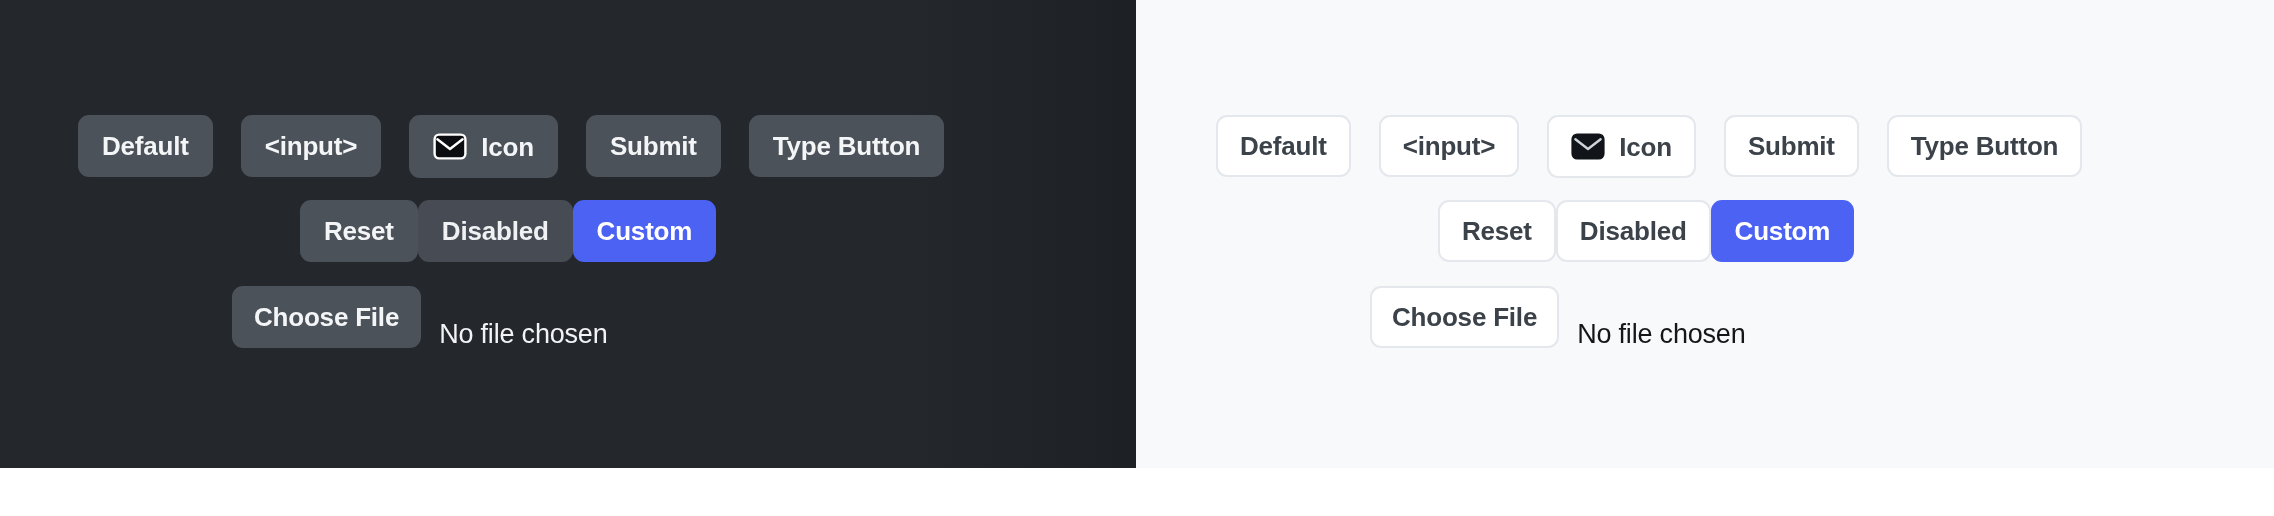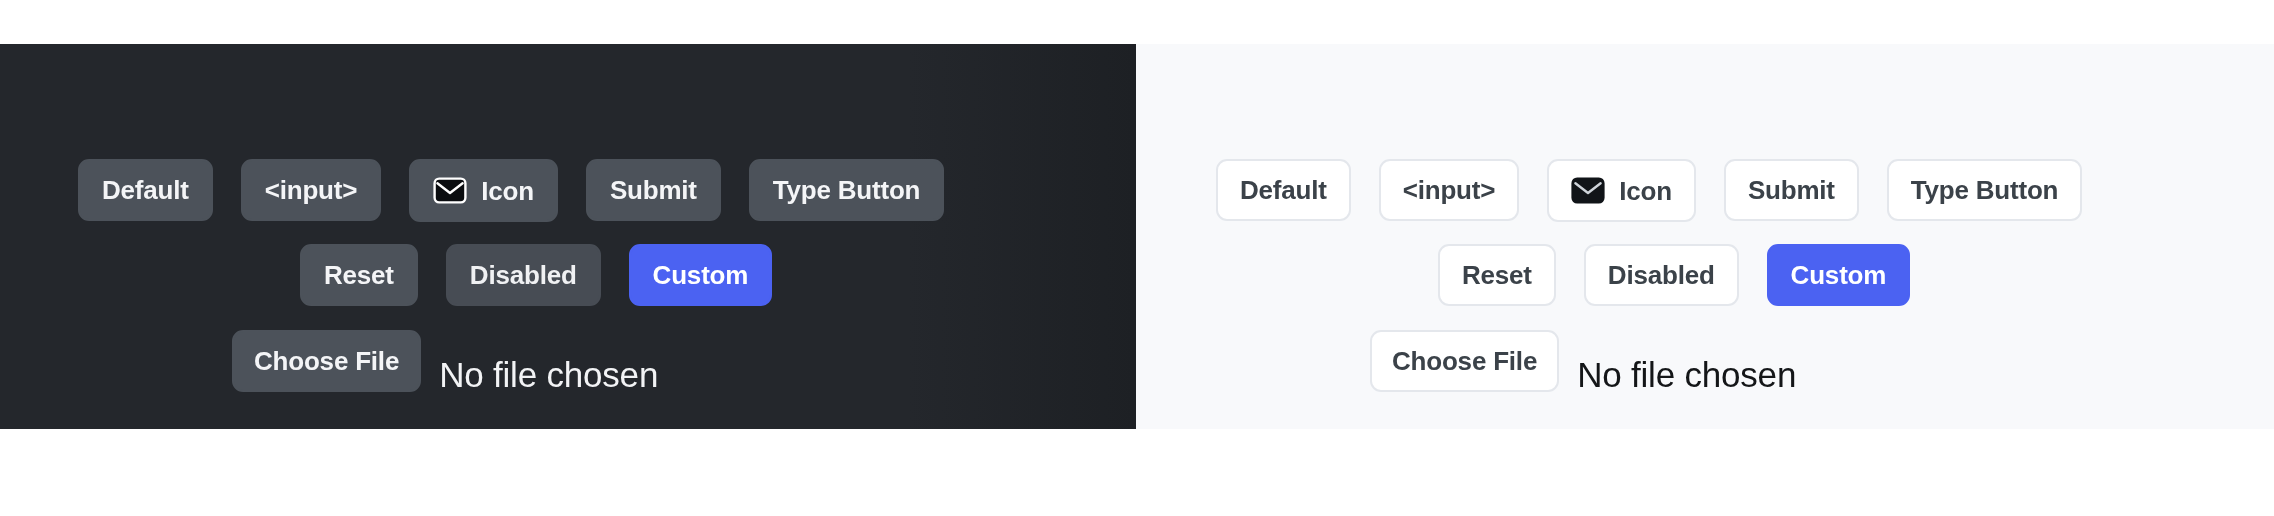--- a/index.html
+++ b/index.html
@@ -4,36 +4,36 @@
 <style>
   * { margin:0; padding:0; box-sizing:border-box; }
   html, body {
     width:2274px; height:516px;
     font-family:"Liberation Sans", sans-serif;
     overflow:hidden;
   }
   body { display:flex; }
 
   
-  .panel { height:385px; position:relative;margin-top:44px; }
+  .panel { height:468px; position:relative; }
   .panel-dark {
     width:1136px;
     background:#22252a;
     background-image:linear-gradient(to right, #24272c 0%, #24272c 80%, #1d2024 100%);
   }
   .panel-light { width:1138px; background:#f8f9fb; }
 
   .rows {
     position:absolute; left:0; top:0; right:0; bottom:0;
     display:flex; flex-direction:column;
     padding-top:115px;
   }
   .row { display:flex; align-items:flex-start; }
   .row-1 { padding-left:78px; gap:28px; }
-  .row-2 { padding-left:300px; gap:28px; margin-top:22px; }
+  .row-2 { padding-left:300px; margin-top:22px; }
   .row-3 { padding-left:232px; margin-top:24px; align-items:center; gap:0; }
 
   .panel-light .row-1 { padding-left:1216px; }
   .panel-light .row-2 { padding-left:1438px; }
   .panel-light .row-3 { padding-left:1370px; }
   .panel-light .rows { left:-1136px; width:2274px; }
 
   
   .btn {
     font-family:"Liberation Sans", sans-serif;
@@ -74,21 +74,21 @@
   .env-icon { width:34px; height:27px; display:block; flex:none; }
   .panel-dark .env-body  { fill:#0b0d10; stroke:#ffffff; stroke-width:2.4px; }
   .panel-dark .env-flap  { fill:none; stroke:#ffffff; stroke-width:2.4px; }
   .panel-light .env-body { fill:#111418; stroke:#111418; stroke-width:2.4px; }
   .panel-light .env-flap { fill:none; stroke:#cfd4da; stroke-width:2.4px; }
 
   
   .file-wrap { display:inline-flex; align-items:flex-end; }
   .file-status {
     font-family:"Liberation Sans", sans-serif;
-    font-size:35px;
+    font-size:27px;
     font-weight:normal;
     line-height:1;
     padding-left:18px;
     white-space:nowrap;
     letter-spacing:-0.2px;
   }
   .panel-dark  .file-status { color:#f2f3f5; }
   .panel-light .file-status { color:#141618; }
 </style>
 </head>

